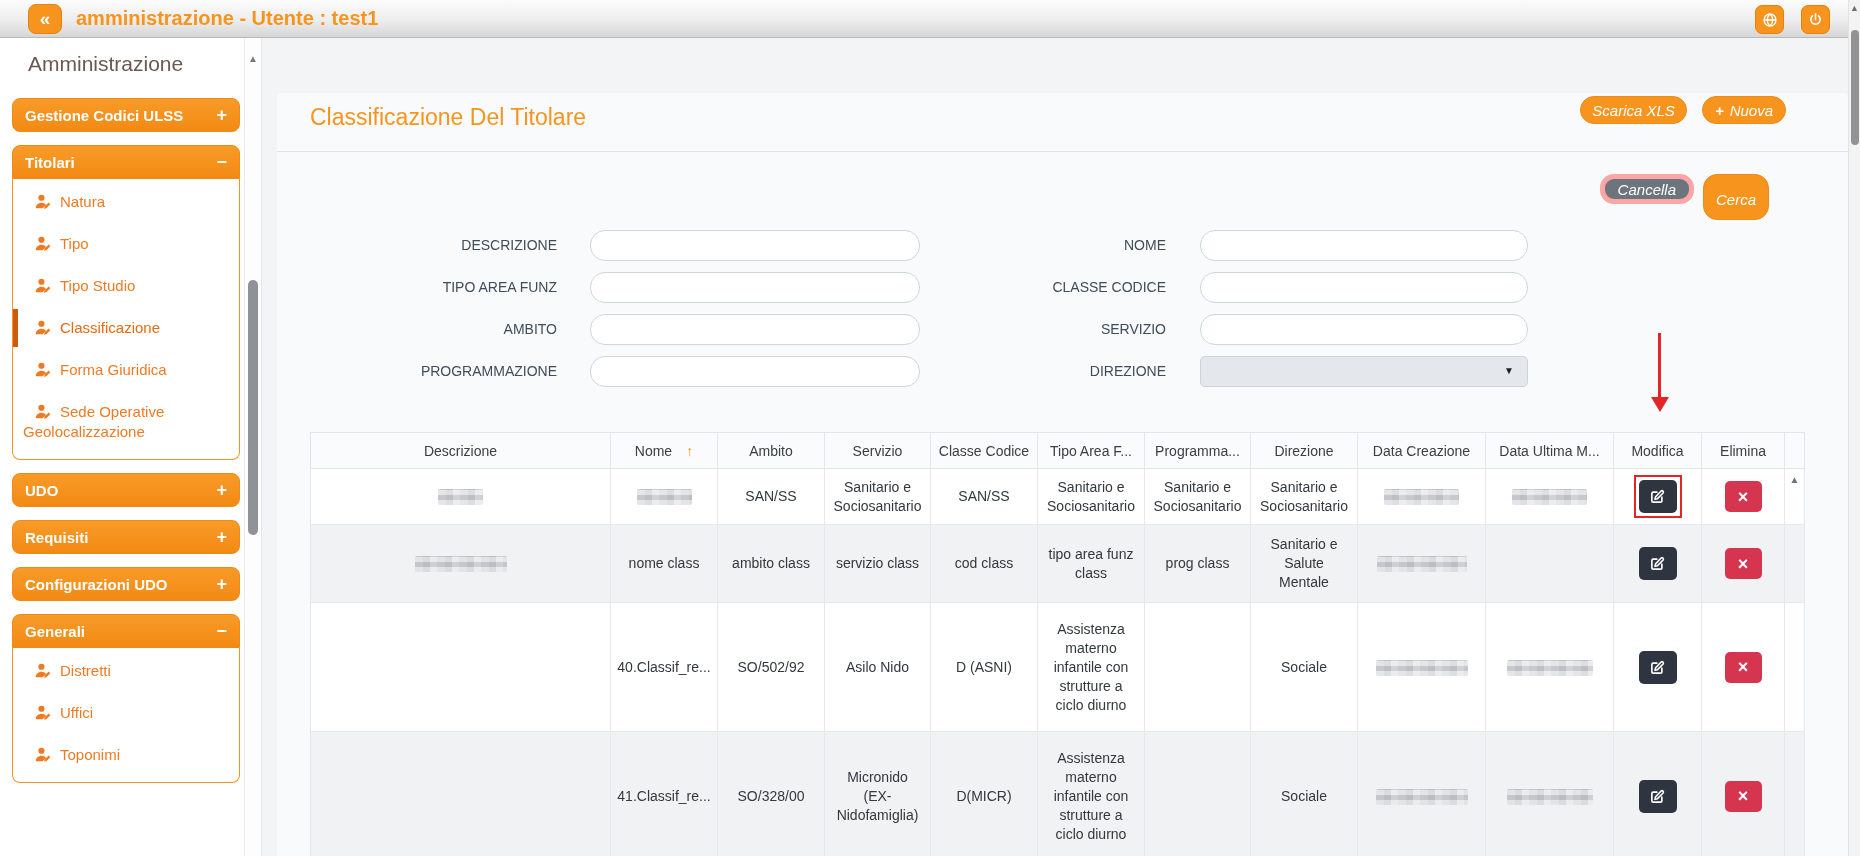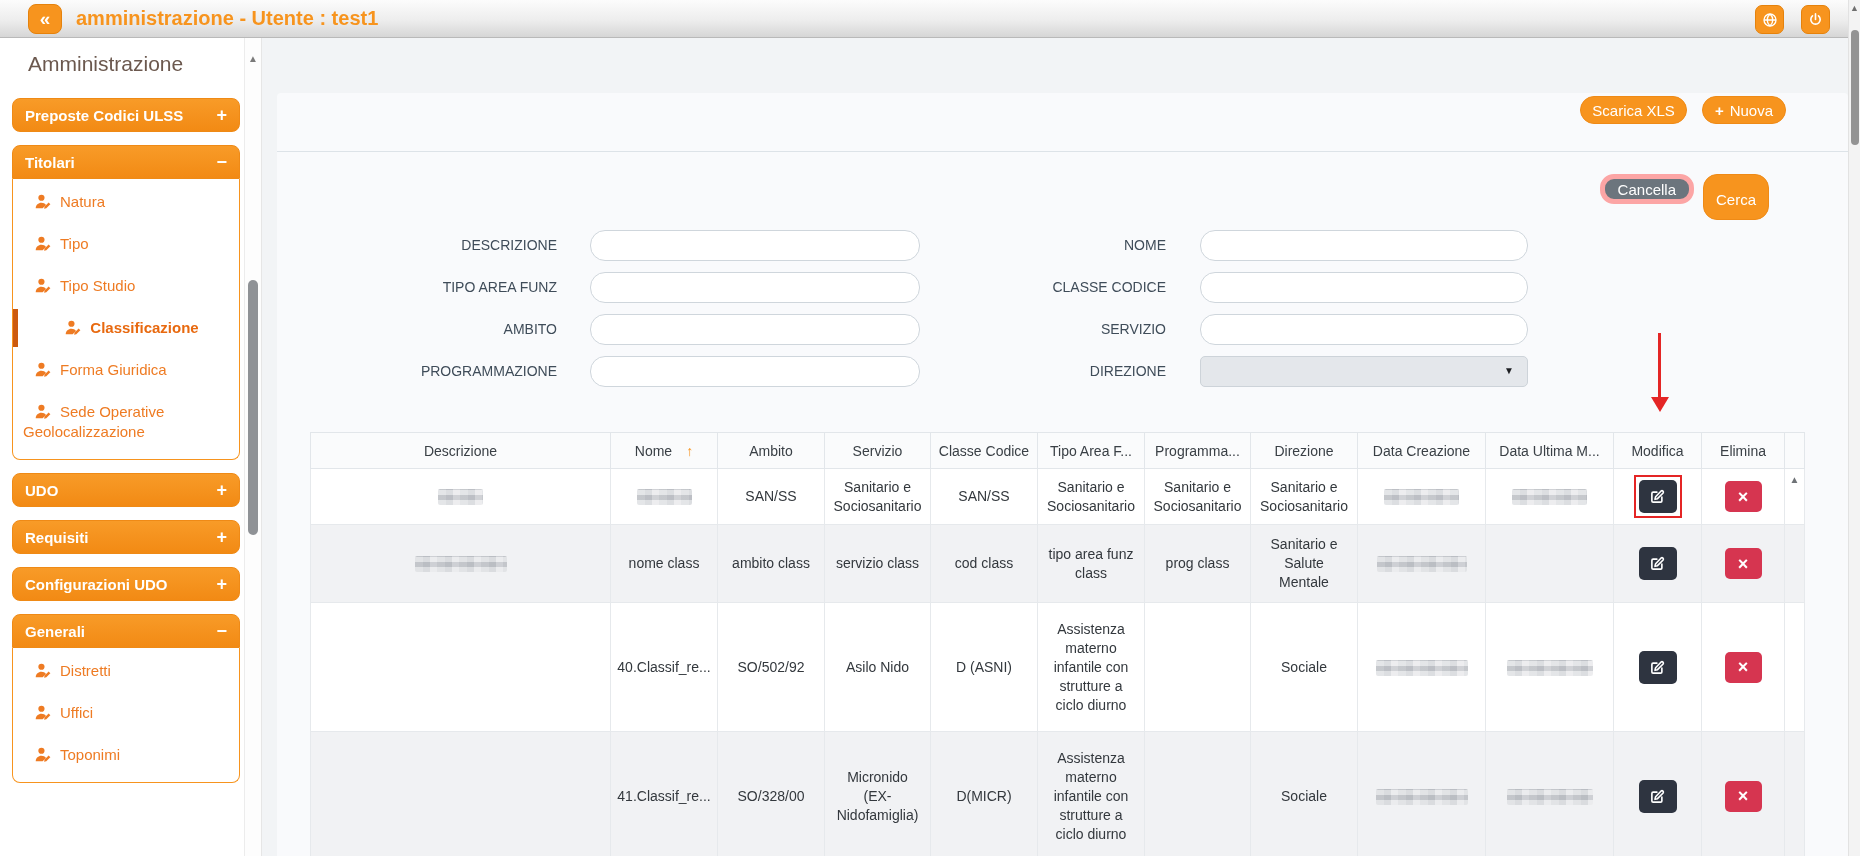--- a/index.html
+++ b/index.html
@@ -26,40 +26,40 @@
   .side-section-header{height:34px;background:linear-gradient(180deg,#f89b28,#f28a14);
     border:1px solid #ef8a16;border-radius:8px;color:#fff;font-size:15px;font-weight:700;
     display:flex;align-items:center;justify-content:space-between;padding:0 12px;cursor:pointer;}
   .side-section.expanded .side-section-header{border-radius:8px 8px 0 0;}
   .side-section-toggle{font-size:18px;font-weight:700;line-height:18px;}
   .side-section-body{border:1px solid #f7941e;border-top:none;border-radius:0 0 8px 8px;
     background:#fff;padding:2px 6px 6px 2px;}
   .side-item{position:relative;padding:11px 4px 11px 8px;font-size:15px;color:#ee7b23;
     line-height:20px;cursor:pointer;}
   .side-item .side-icon{vertical-align:-2px;margin:0 8px 0 12px;}
-  .side-item.active{font-weight:700;color:#e8690f;text-align:center;}
+  .side-item.active{font-weight:400;color:#e8690f;}
   .side-item.active::before{content:'';position:absolute;left:-2px;top:2px;bottom:2px;width:5px;
     background:#cc5a0f;}
 
   
   .side-scroll{position:absolute;left:244px;top:38px;width:18px;bottom:0;background:#fdfdfd;
     border-left:1px solid #ececec;border-right:1px solid #e6e6e6;z-index:4;}
   .side-scroll .arrow{position:absolute;top:16px;left:0;right:0;text-align:center;
     color:#7a7a7a;font-size:10px;line-height:10px;cursor:pointer;}
   .side-scroll .thumb{position:absolute;left:3px;width:10px;top:242px;height:255px;
     background:#8f9296;border-radius:5px;cursor:pointer;}
 
   
   .main{position:absolute;left:262px;top:38px;width:1586px;bottom:0;background:#f2f4f6;}
   .card{position:absolute;left:15px;top:55px;width:1571px;bottom:0;background:#f9fafc;
     border-radius:4px 4px 0 0;}
   .page-title{position:absolute;left:33px;top:11px;margin:0;font-size:23px;font-weight:400;color:#f7941e;}
   .top-actions{position:absolute;top:3px;right:62px;display:flex;gap:15px;}
   .btn{border:none;border-radius:14px;color:#fff;font-size:15px;cursor:pointer;
-    font-family:"Liberation Sans","DejaVu Sans",sans-serif;}
+    font-family:"Liberation Sans","DejaVu Sans",sans-serif;font-style:italic;}
   .btn-orange{background:#f7941e;border:1px solid #ef8a16;}
   .btn-gray{background:#6c757d;border:5px solid #fca5a5;}
   .btn-download{height:28px;padding:0 11px;}
   .btn-new{height:28px;padding:0 12px;}
   .btn-new .plus{font-weight:700;margin-right:6px;}
   .divider{position:absolute;left:0;right:0;top:58px;height:0;border-top:1px solid #dde3e8;}
   .search-actions{position:absolute;top:81px;right:79px;display:flex;gap:9px;}
   .btn-cancel{height:30px;padding:0 13px;}
   .btn-search{height:46px;padding:16px 12px;}
 
@@ -143,21 +143,21 @@
         </svg>
       </button>
     </div>
   </div>
 
   <aside class="sidebar">
     <div class="sidebar-title">Amministrazione</div>
     <div id="sidebar-sections">
         <div class="side-section">
           <div class="side-section-header">
-            <span class="side-section-label">Preposte Codici ULSS</span>
+            <span class="side-section-label">Gestione Codici ULSS</span>
             <span class="side-section-toggle">+</span>
           </div>
         </div>
         <div class="side-section expanded">
           <div class="side-section-header">
             <span class="side-section-label">Titolari</span>
             <span class="side-section-toggle">−</span>
           </div>
           <div class="side-section-body">
             <div class="side-item"><svg class="side-icon" width="17" height="15" viewBox="0 0 18 16">
@@ -254,20 +254,21 @@
       </div>
   </aside>
 
   <div class="side-scroll">
     <div class="arrow">▲</div>
     <div class="thumb"></div>
   </div>
 
   <main class="main">
     <div class="card">
+      <h1 class="page-title">Classificazione Del Titolare</h1>
 
       <div class="top-actions">
         <button class="btn btn-orange btn-download">Scarica XLS</button>
         <button class="btn btn-orange btn-new"><span class="plus">+</span><span>Nuova</span></button>
       </div>
 
       <div class="divider"></div>
 
       <div class="search-actions">
         <button class="btn btn-gray btn-cancel">Cancella</button>

